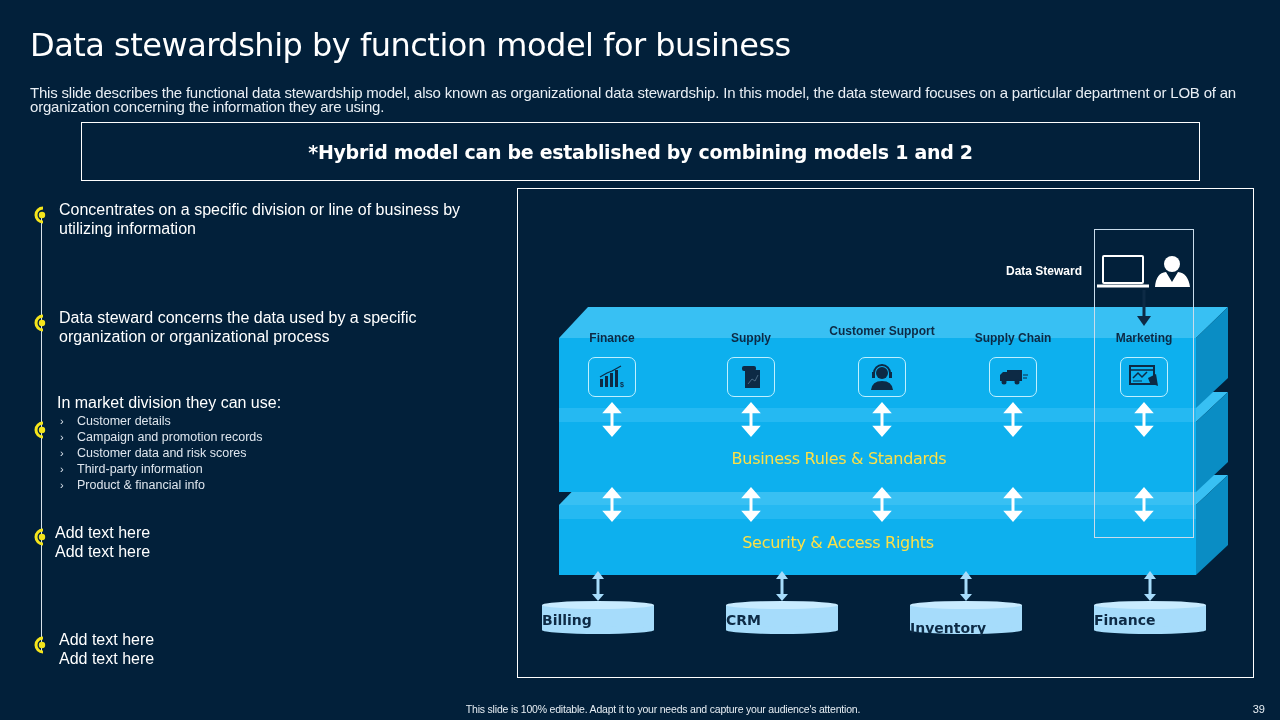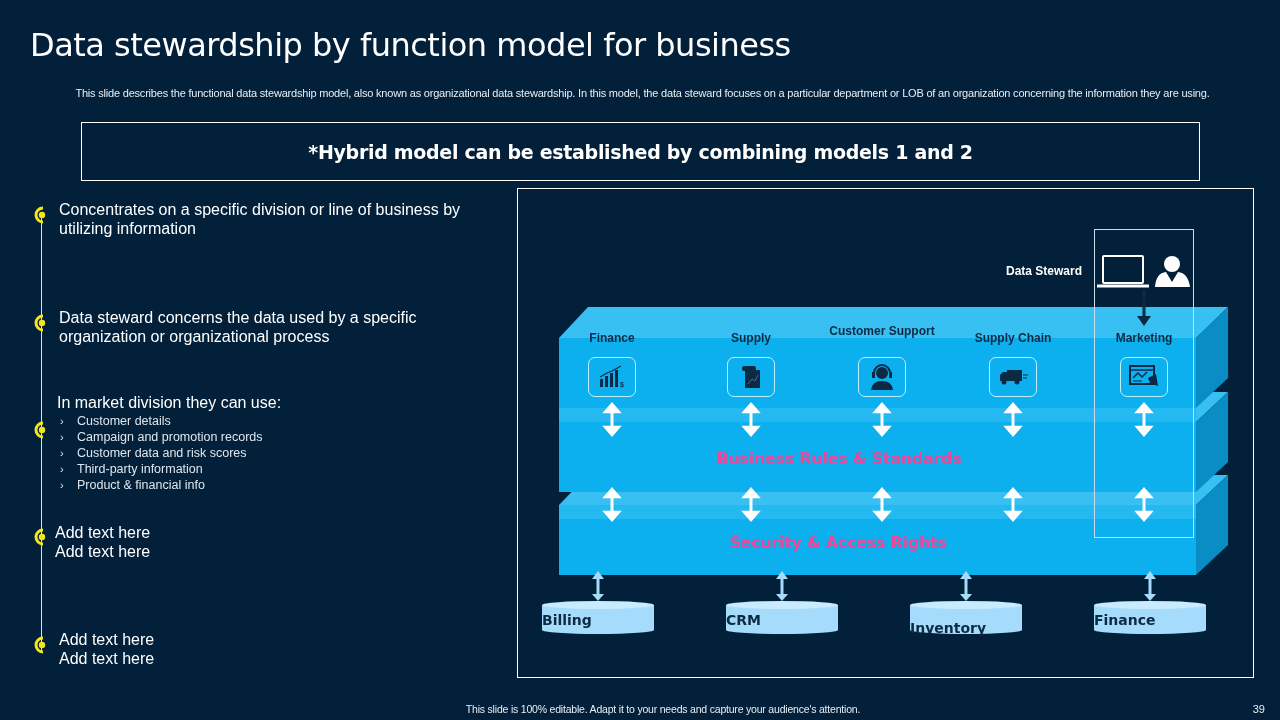--- a/index.html
+++ b/index.html
@@ -1,37 +1,37 @@
 <!DOCTYPE html>
 <html><head>
 <meta charset="utf-8">
 <style>
   * { box-sizing: border-box; margin: 0; padding: 0; }
   html, body { width: 1280px; height: 720px; overflow: hidden; background: #02203a; }
   body { position: relative; font-family: "Liberation Sans", sans-serif; color: #ffffff; }
 
   .title { position: absolute; left: 30px; top: 26px; font-family: "DejaVu Sans", sans-serif; font-size: 32px; font-weight: normal; letter-spacing: -0.5px; color: #fff; }
-  .subtitle { position: absolute; left: 30px; top: 86px; width: 1225px; font-size: 11px; line-height: 14px; color: #e8eef4; letter-spacing: -0.2px; text-align: center; }
+  .subtitle { position: absolute; left: 30px; top: 86px; width: 1225px; font-size: 15px; line-height: 14px; color: #e8eef4; letter-spacing: -0.2px; }
 
   .hybrid-box { position: absolute; left: 81px; top: 122px; width: 1119px; height: 59px; border: 1px solid #ffffff; display: flex; align-items: center; justify-content: center; }
   .hybrid-box span { font-family: "DejaVu Sans", sans-serif; font-weight: bold; font-size: 19px; color: #fff; letter-spacing: -0.3px; }
 
   
   .timeline-line { position: absolute; left: 41px; top: 212px; width: 1px; height: 440px; background: #d8e2ea; }
   .tl-marker { position: absolute; width: 20px; height: 20px; }
   .tl-text { position: absolute; font-size: 16px; line-height: 19px; color: #ffffff; }
   .tl-sublist { list-style: none; font-size: 12.5px; line-height: 16px; color: #dfe6ee; margin-top: 1px; }
   .tl-sublist li { position: relative; padding-left: 20px; }
   .tl-sublist li .chev { position: absolute; left: 3px; top: 0; font-size: 11px; }
 
   
   .diagram-frame { position: absolute; left: 517px; top: 188px; width: 737px; height: 490px; border: 1px solid #ffffff; }
   .diagram-svg { position: absolute; left: 0; top: 0; width: 1280px; height: 720px; }
   .dept-label { position: absolute; font-size: 12px; font-weight: bold; color: #0d2a45; text-align: center; line-height: 14px; width: 120px; }
-  .layer-label { position: absolute; font-family: "DejaVu Sans", sans-serif; font-size: 16px; font-weight: bold; color: #ec4899; text-align: center; width: 400px; letter-spacing: -0.3px; }
+  .layer-label { position: absolute; font-family: "DejaVu Sans", sans-serif; font-size: 16px; font-weight: normal; color: #fde047; text-align: center; width: 400px; letter-spacing: -0.3px; }
   .db-label { position: absolute; font-family: "DejaVu Sans", sans-serif; font-size: 14px; font-weight: bold; color: #0d2a45; text-align: left; width: 112px; }
   .icon-box { position: absolute; width: 48px; height: 40px; border: 1.5px solid #bff0ff; border-radius: 7px; display: flex; align-items: center; justify-content: center; }
   .steward-label { position: absolute; left: 990px; top: 264px; width: 92px; text-align: right; font-size: 12px; font-weight: bold; color: #fff; }
   .steward-box { position: absolute; left: 1094px; top: 229px; width: 100px; height: 309px; border: 1px solid #c9dceb; }
 
   .footer { position: absolute; left: 0; top: 703px; width: 1280px; text-align: center; font-size: 10.5px; color: #e6edf3; letter-spacing: -0.2px; margin-left: 23px; }
   .page-num { position: absolute; right: 15px; top: 703px; font-size: 11px; color: #e6edf3; }
 </style>
 </head>
 <body>

